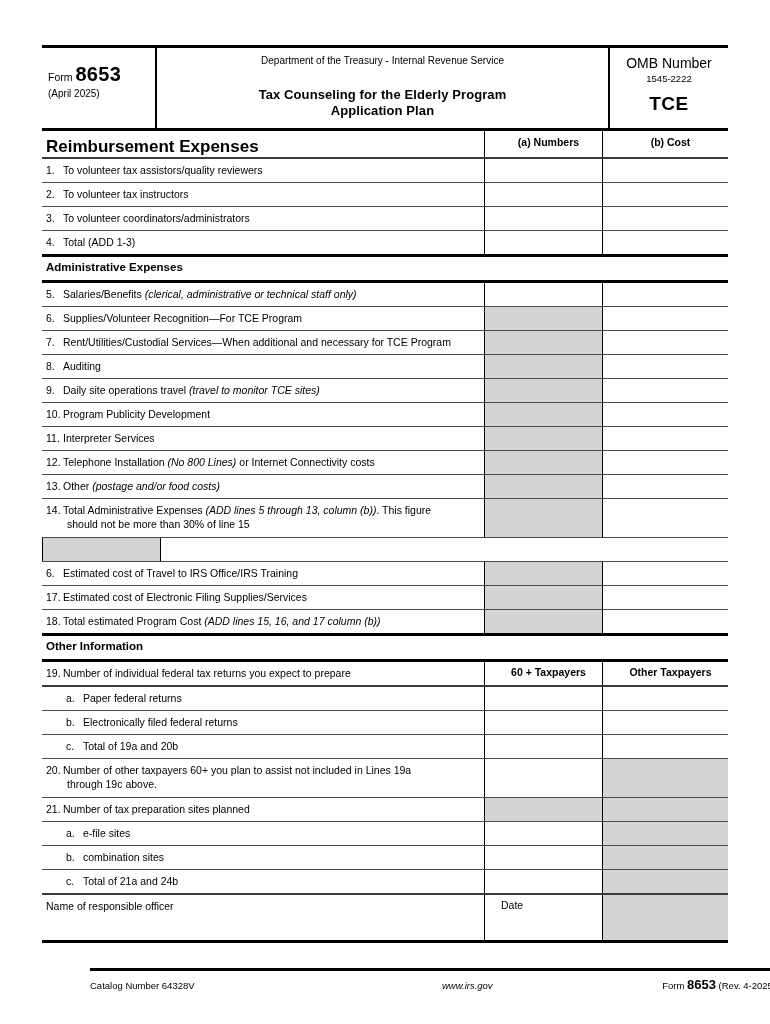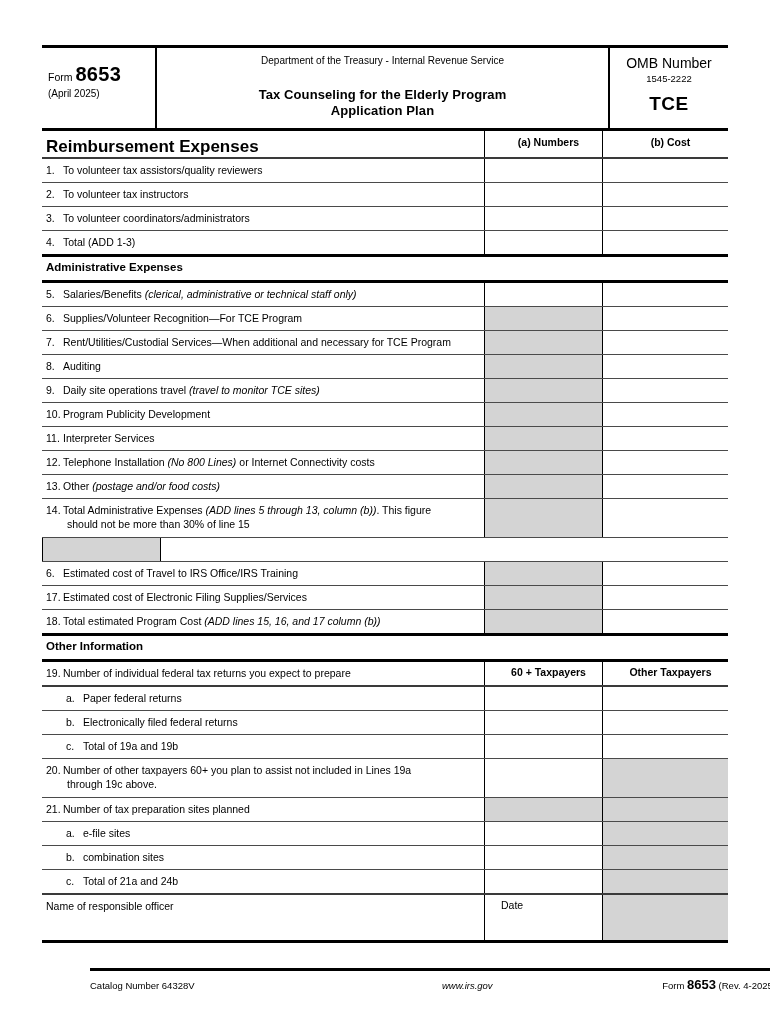--- a/index.html
+++ b/index.html
@@ -429,21 +429,21 @@
       <div class="cell-desc">
         <span class="num-indent">b.</span><span>Electronically filed federal returns</span>
       </div>
       <div class="cell-a"></div>
       <div class="cell-b"></div>
     </div>
     <div class="rule-thin"></div>
 
     <div class="row r-h23">
       <div class="cell-desc">
-        <span class="num-indent">c.</span><span>Total of 19a and 19b</span>
+        <span class="num-indent">c.</span><span>Total of 19a and 20b</span>
       </div>
       <div class="cell-a"></div>
       <div class="cell-b"></div>
     </div>
     <div class="rule-thin"></div>
 
     <div class="row r-h38">
       <div class="cell-desc">
         <span class="num">20.</span><span>Number of other taxpayers 60+ you plan to assist not included in Lines 19a</span>
         <span class="cont-indent">through 19c above.</span>

